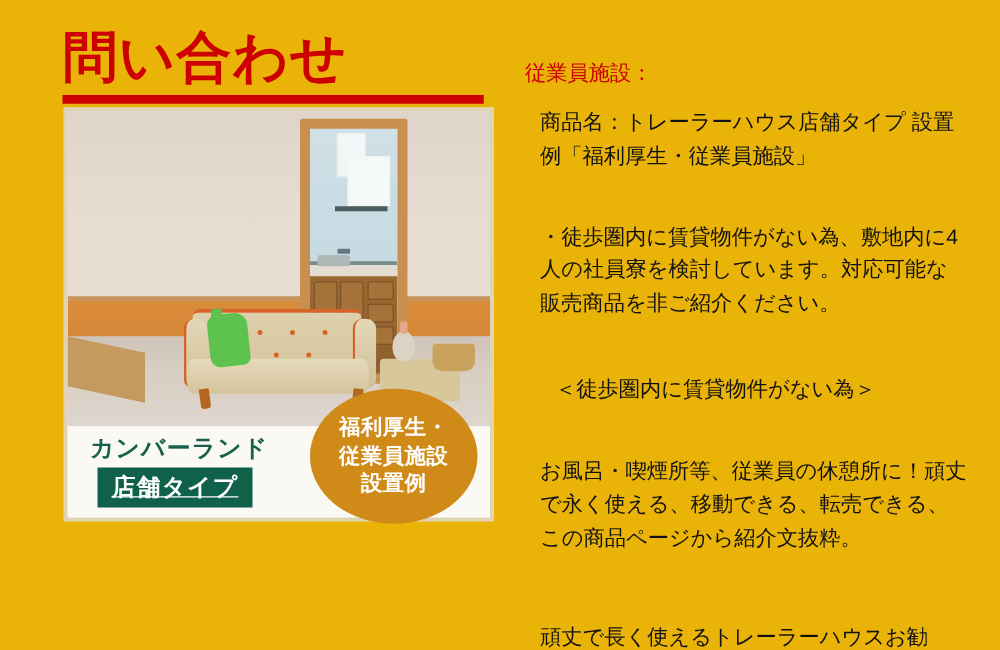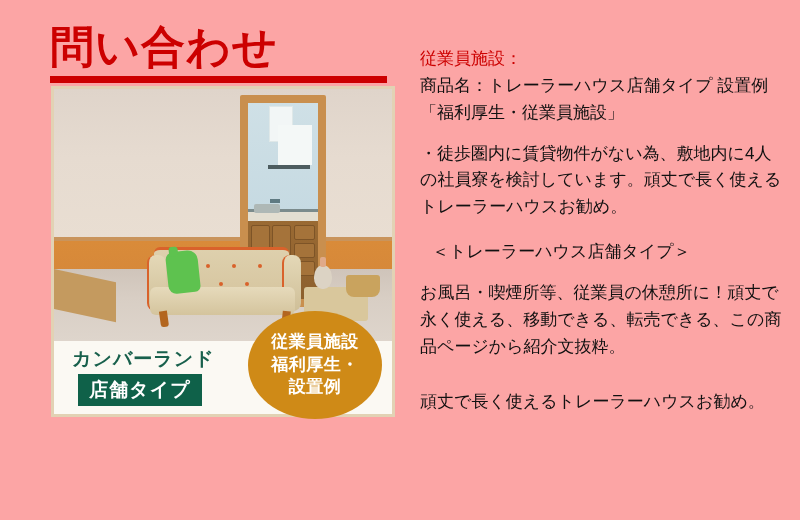--- a/index.html
+++ b/index.html
@@ -12,21 +12,21 @@
     background: #ffffff;
     font-family: "Liberation Sans", "DejaVu Sans", sans-serif;
     overflow: hidden;
     position: relative;
   }
 
   #page {
     position: relative;
     width: 800px;
     height: 520px;
-    background: #fca5a5;
+    background: #eab308;
   }
 
   
   .left-col {
     position: absolute;
     left: 0;
     top: 0;
     width: 410px;
     height: 520px;
   }
@@ -284,20 +284,21 @@
     height: 32px;
     background: #0f6149;
     color: #ffffff;
     font-size: 19px;
     font-weight: bold;
     letter-spacing: 1px;
     display: flex;
     align-items: center;
     justify-content: center;
     box-sizing: border-box;
+    text-decoration: underline;
   }
 
   
   .badge-circle {
     position: absolute;
     left: 248px;
     top: 311px;
     width: 134px;
     height: 108px;
     background: #cf8a17;
@@ -335,21 +336,21 @@
   .r-heading {
     color: #cc0000;
     font-size: 17px;
     line-height: 1.58;
     margin: 0 0 0 0;
   }
   .r-para {
     color: #111111;
     font-size: 17px;
     line-height: 1.58;
-    margin: 0;
+    margin: 12px;
   }
   .r-gap-sm { height: 14px; }
   .r-gap-md { height: 18px; }
   .r-indent { padding-left: 12px; }
 </style>
 </head>
 <body>
 
 <div id="page">
 
@@ -405,34 +406,34 @@
         <div class="ph-cushion"></div>
       </div>
 
       <div class="card-caption">
         <div class="trailer-label">カンバーランド</div>
         <div class="type-chip">店舗タイプ</div>
       </div>
     </div>
 
     <div class="badge-circle">
+      <span>福利厚生・</span>
       <span>従業員施設</span>
-      <span>福利厚生・</span>
       <span>設置例</span>
     </div>
 
   </div>
 
   <div class="right-col">
     <p class="r-heading">従業員施設：</p>
     <p class="r-para">商品名：トレーラーハウス店舗タイプ 設置例「福利厚生・従業員施設」</p>
     <div class="r-gap-sm"></div>
-    <p class="r-para">・徒歩圏内に賃貸物件がない為、敷地内に4人の社員寮を検討しています。頑丈で長く使えるトレーラーハウスお勧め。</p>
+    <p class="r-para">・徒歩圏内に賃貸物件がない為、敷地内に4人の社員寮を検討しています。対応可能な販売商品を非ご紹介ください。</p>
     <div class="r-gap-md"></div>
-    <p class="r-para r-indent">＜トレーラーハウス店舗タイプ＞</p>
+    <p class="r-para r-indent">＜徒歩圏内に賃貸物件がない為＞</p>
     <div class="r-gap-sm"></div>
     <p class="r-para">お風呂・喫煙所等、従業員の休憩所に！頑丈で永く使える、移動できる、転売できる、この商品ページから紹介文抜粋。</p>
     <div class="r-gap-sm"></div>
     <div class="r-gap-sm"></div>
     <p class="r-para">頑丈で長く使えるトレーラーハウスお勧め。</p>
   </div>
 
 </div>
 
 </body></html>

